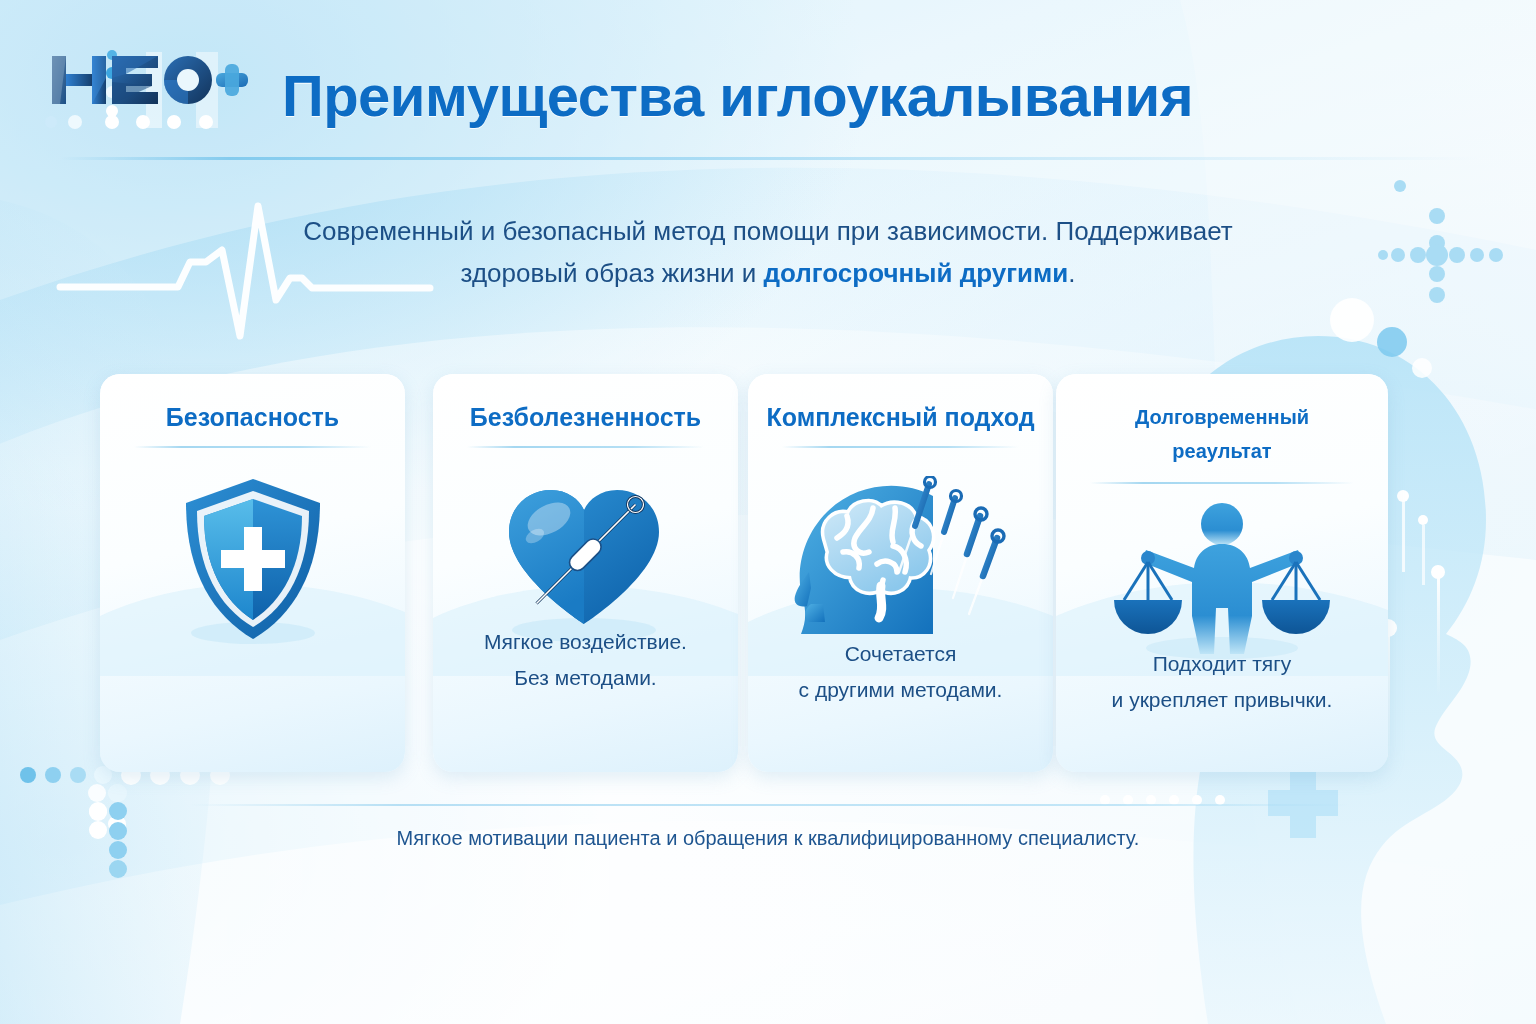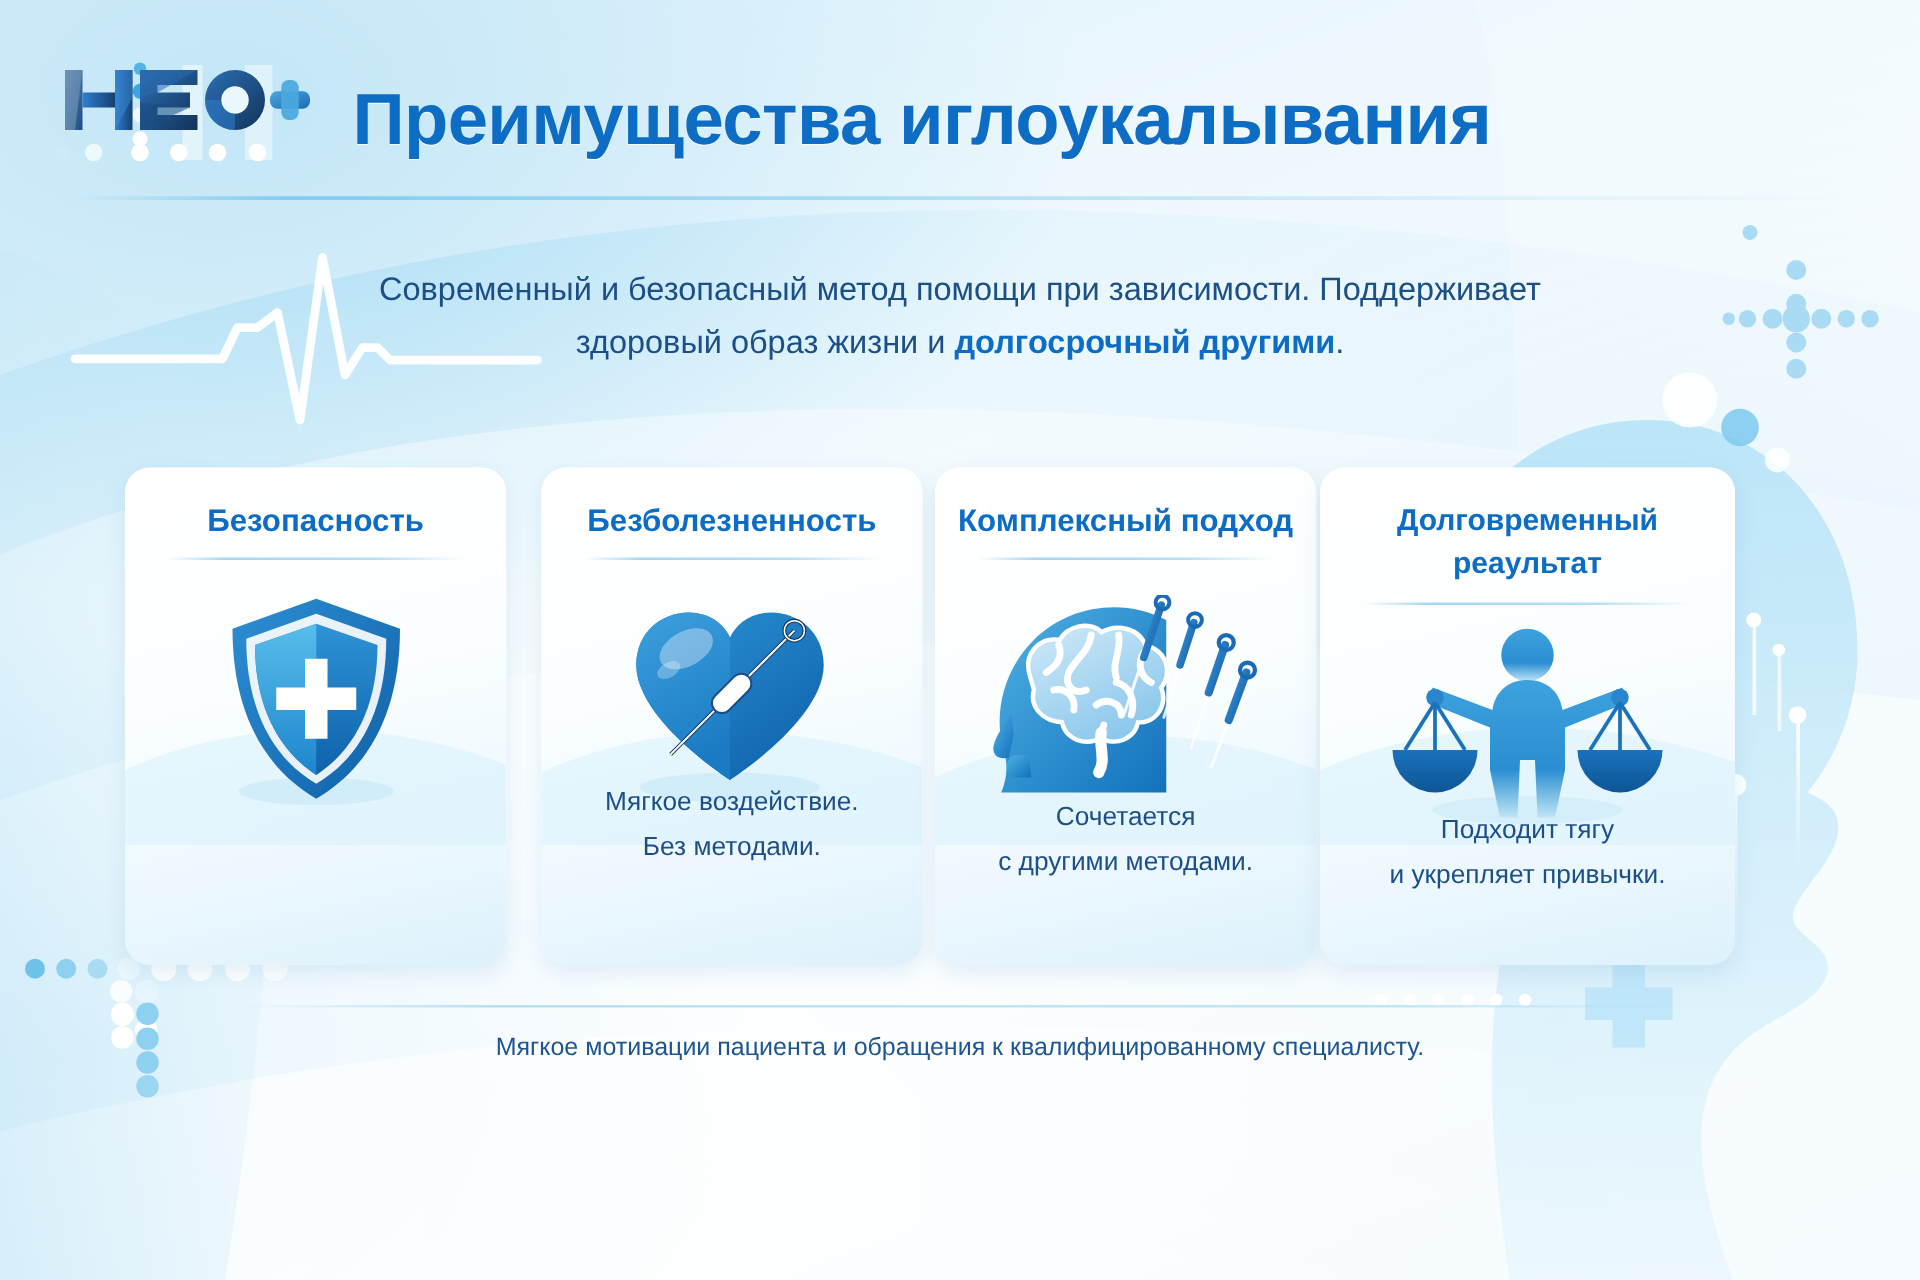--- a/index.html
+++ b/index.html
@@ -58,21 +58,21 @@
   .card.c2{left:333px;}
   .card.c3{left:648px;}
   .card.c4{left:956px;width:332px;}
   .card-wave{position:absolute;left:0;bottom:96px;width:100%;height:120px;
     pointer-events:none;opacity:.75;}
   .card-head{
     position:absolute;left:0;top:26px;width:100%;
     text-align:center;font-size:25px;font-weight:700;color:#0d6cc4;
     line-height:34px;padding:0 8px;box-sizing:border-box;
   }
-  .c4 .card-head{font-size:24px;}
+  .c4 .card-head{font-size:20px;}
   .card-rule{
     position:absolute;left:34px;width:237px;height:2px;top:72px;
     background:linear-gradient(90deg,rgba(150,210,240,0) 0%,rgba(135,202,236,.75) 20%,
       rgba(150,210,240,.7) 70%,rgba(190,228,247,0) 100%);
   }
   .c4 .card-rule{top:108px;left:34px;width:264px;}
   .card-icon{position:absolute;left:0;top:92px;width:100%;height:190px;
     display:flex;align-items:center;justify-content:center;}
   .c4 .card-icon{top:112px;height:185px;}
   .card-body{

